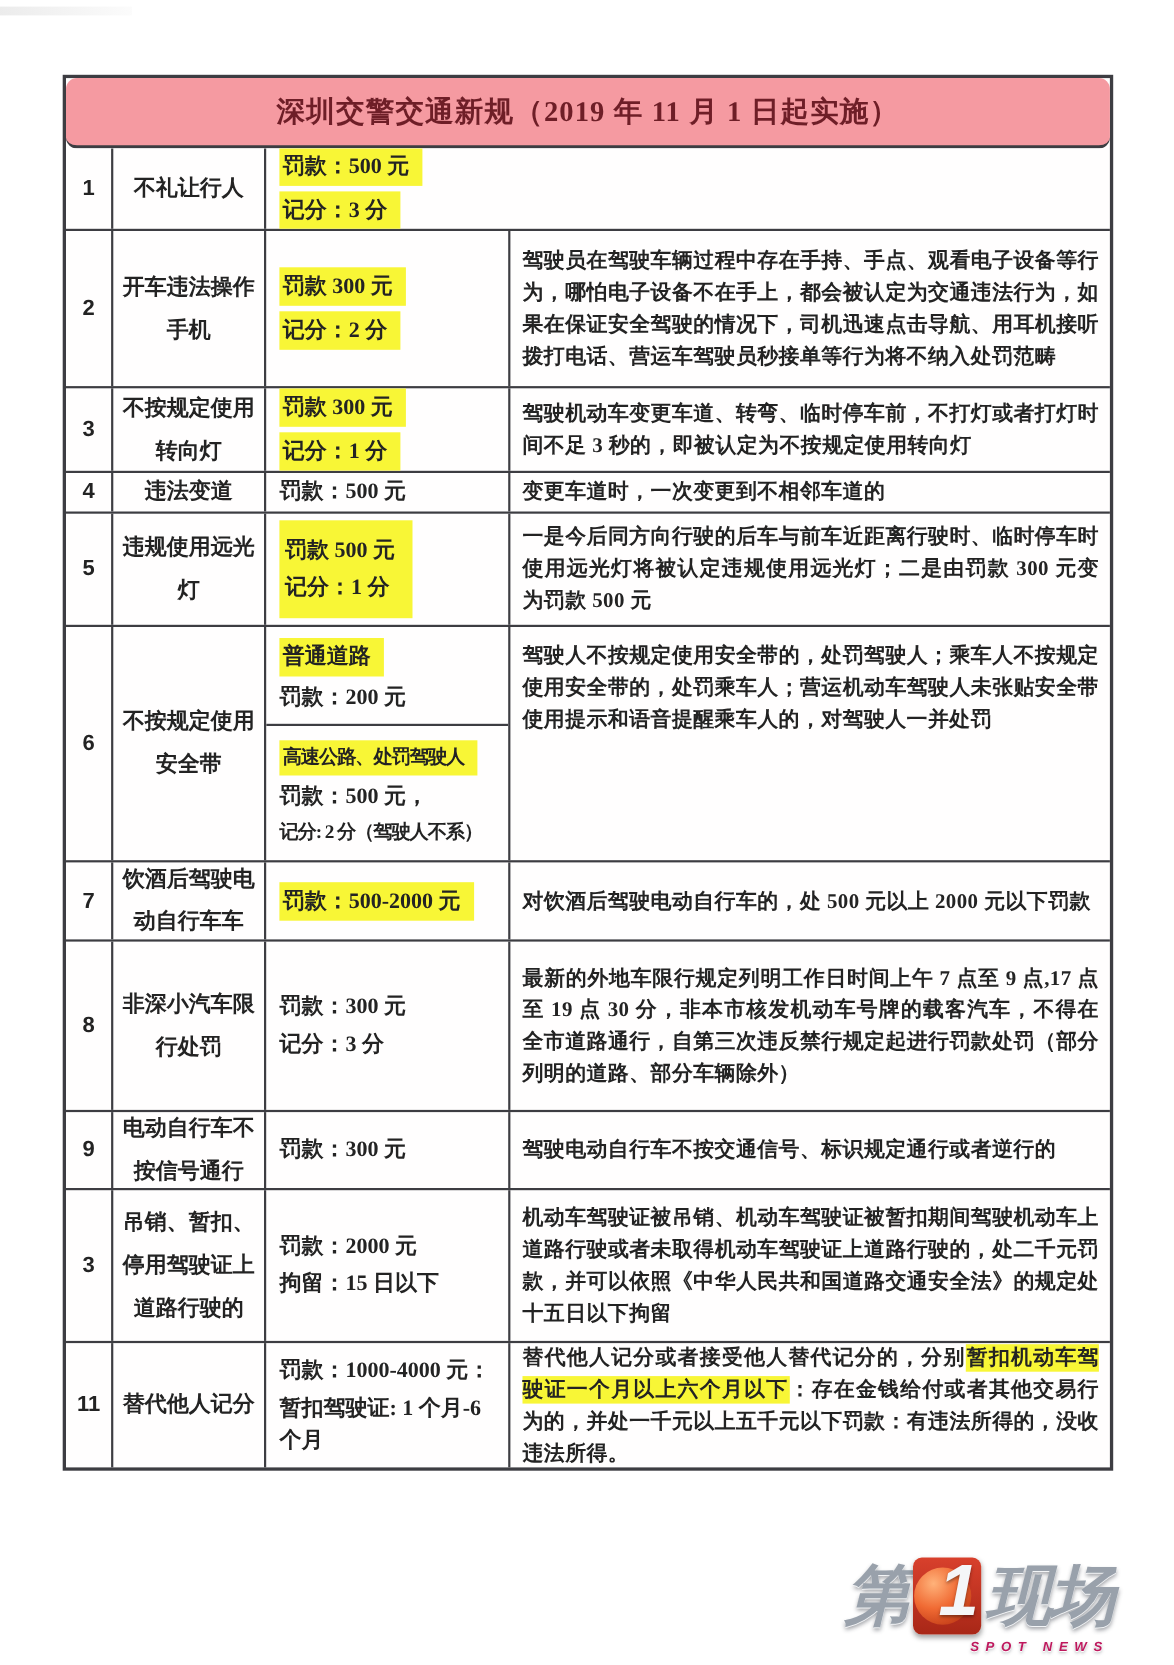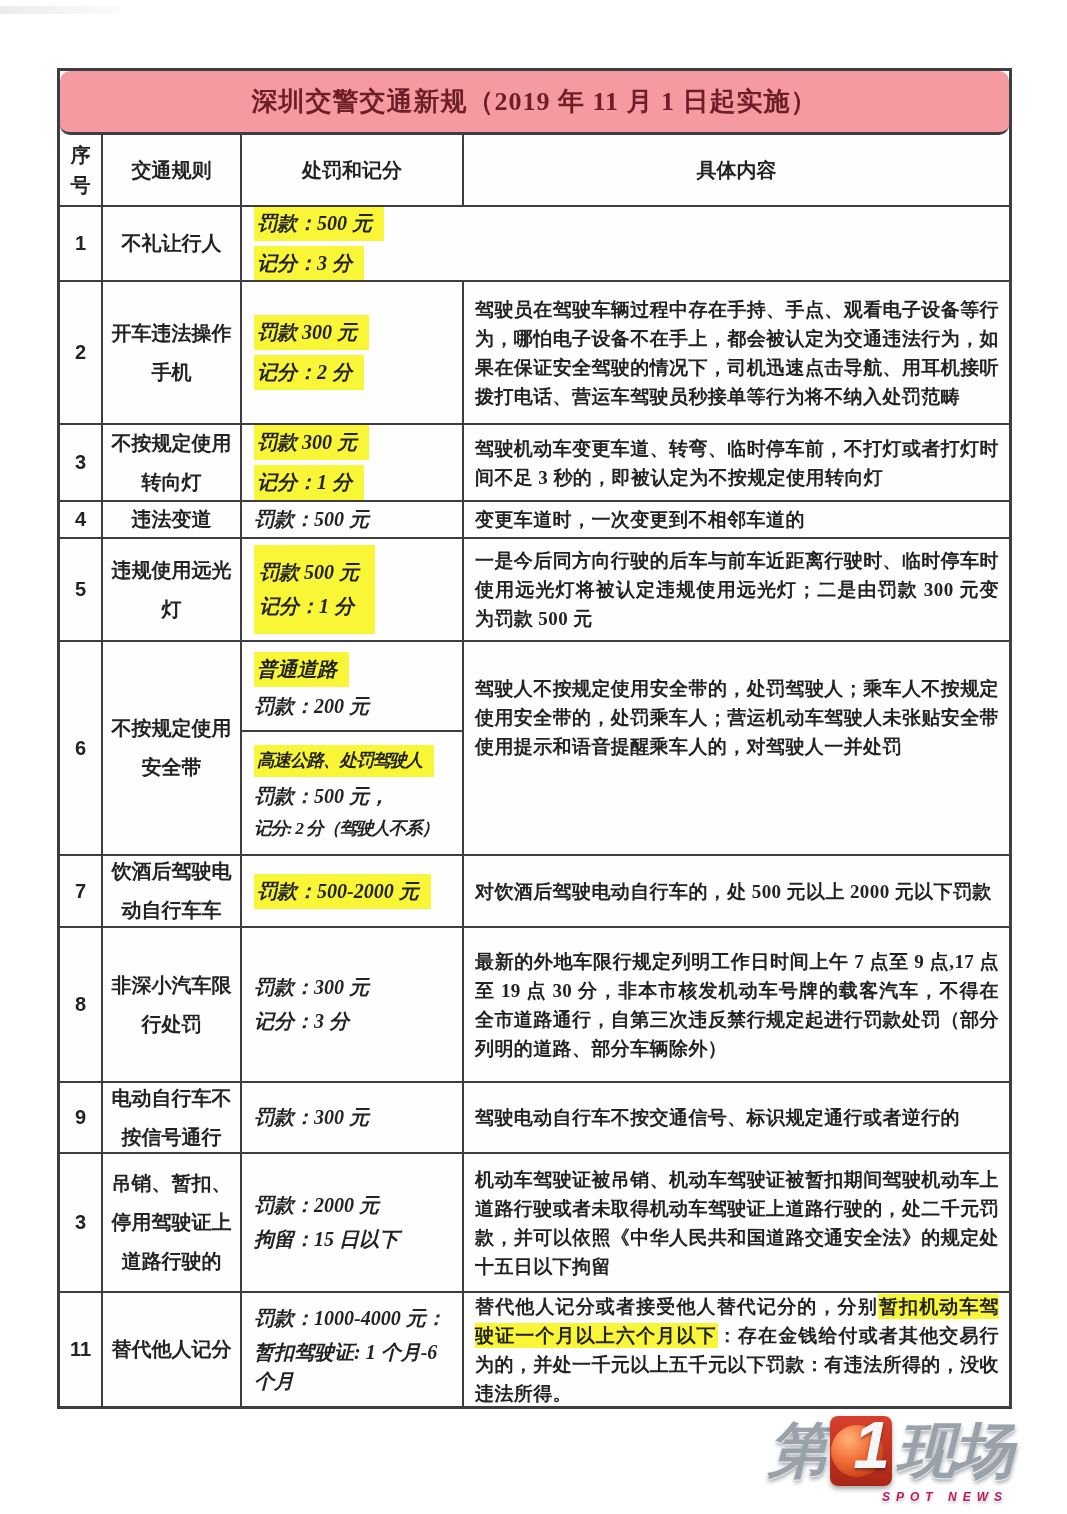--- a/index.html
+++ b/index.html
@@ -45,30 +45,30 @@
   .header-row{height:72px;}
   .header-cell{font-size:20px;font-weight:700;text-align:center;line-height:1.5;padding:0 4px;}
   .seq{font-size:20px;font-weight:700;font-family:"Liberation Sans","DejaVu Sans",sans-serif;}
   .rule{font-size:20px;font-weight:600;text-align:center;line-height:1.95;padding:2px 6px;}
   .penalty{flex-direction:column;align-items:stretch;justify-content:center;padding:0;}
   .pen-block{display:flex;flex-direction:column;justify-content:center;padding:4px 6px 4px 12px;}
   .pen-block.divided{border-bottom:2px solid var(--border);}
   .pen-inner{display:inline-block;align-self:flex-start;}
   .pen-inner.hl-bg{background:var(--hl);padding:8px 16px 8px 5px;}
   .pen-line{margin:5px 0;line-height:1.45;}
-  .pen-text{font-size:20px;font-weight:700;font-style:italic;}
+  .pen-text{font-size:20px;font-weight:700;}
   .pen-text.hl{background:var(--hl);padding:3px 12px 3px 3px;display:inline-block;}
   .pen-inner.hl-bg .pen-text{background:none;padding:0;}
   .pen-text.small{font-size:17.5px;letter-spacing:-1px;}
   .detail{justify-content:flex-start;padding:4px 10px 4px 11px;}
   .detail-text{
     font-size:19px;font-weight:600;line-height:29px;letter-spacing:.4px;
     text-align:justify;width:100%;
   }
-  .detail.top{align-items:flex-start;padding-top:12px;margin-top:20px;}
+  .detail.top{align-items:flex-start;padding-top:12px;}
   .detail-text .hl{background:var(--hl);padding:2px 1px;}
   
   .logo{position:absolute;right:55px;top:1416px;width:280px;text-align:right;
     font-family:"Liberation Sans","DejaVu Sans",sans-serif;}
   .logo-row{display:flex;align-items:center;justify-content:flex-end;gap:2px;}
   .logo-cn{
     font-size:60px;font-weight:800;font-style:italic;letter-spacing:-2px;
     color:#99a1ab;
     text-shadow:0 1px 0 #f2f4f6, 0 3px 4px rgba(40,45,55,.45);
     line-height:1;
@@ -94,26 +94,20 @@
   }
 </style>
 </head>
 <body>
 
 <div class="photo-smudge"></div>
 
 <div class="table-wrap">
   <div class="title-bar">
     <span>深圳交警交通新规（2019 年 11 月 1 日起实施）</span>
-  </div>
-  <div class="grid-row header-row">
-    <div class="cell header-cell">序号</div>
-    <div class="cell header-cell">交通规则</div>
-    <div class="cell header-cell">处罚和记分</div>
-    <div class="cell header-cell">具体内容</div>
   </div>
   <div id="rows-container">
       <div class="grid-row" style="height: 75px;">
         <div class="cell seq">1</div>
         <div class="cell rule">不礼让行人</div>
         <div class="cell penalty">
           <div class="pen-block">
             <div class="pen-inner">
               <div class="pen-line"><span class="pen-text hl">罚款：500 元</span></div>
               <div class="pen-line"><span class="pen-text hl">记分：3 分</span></div>

